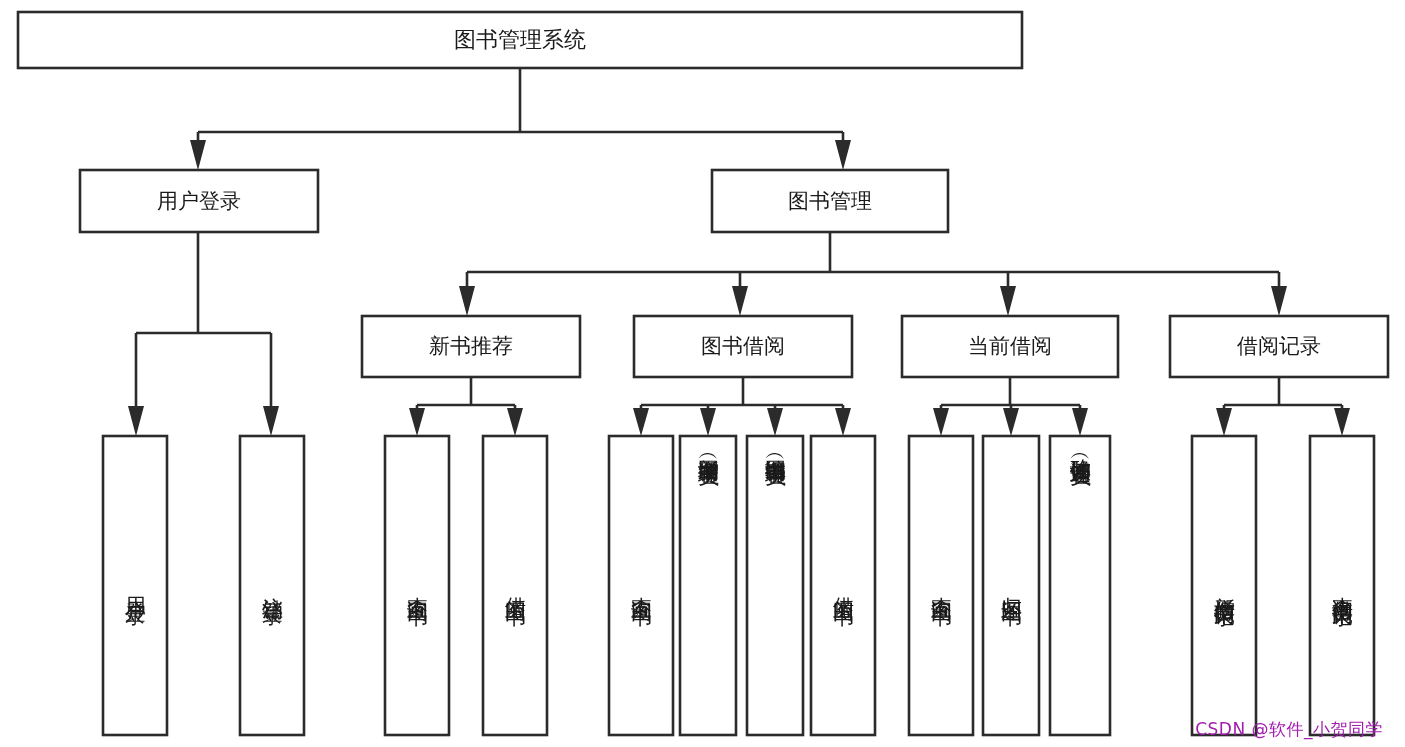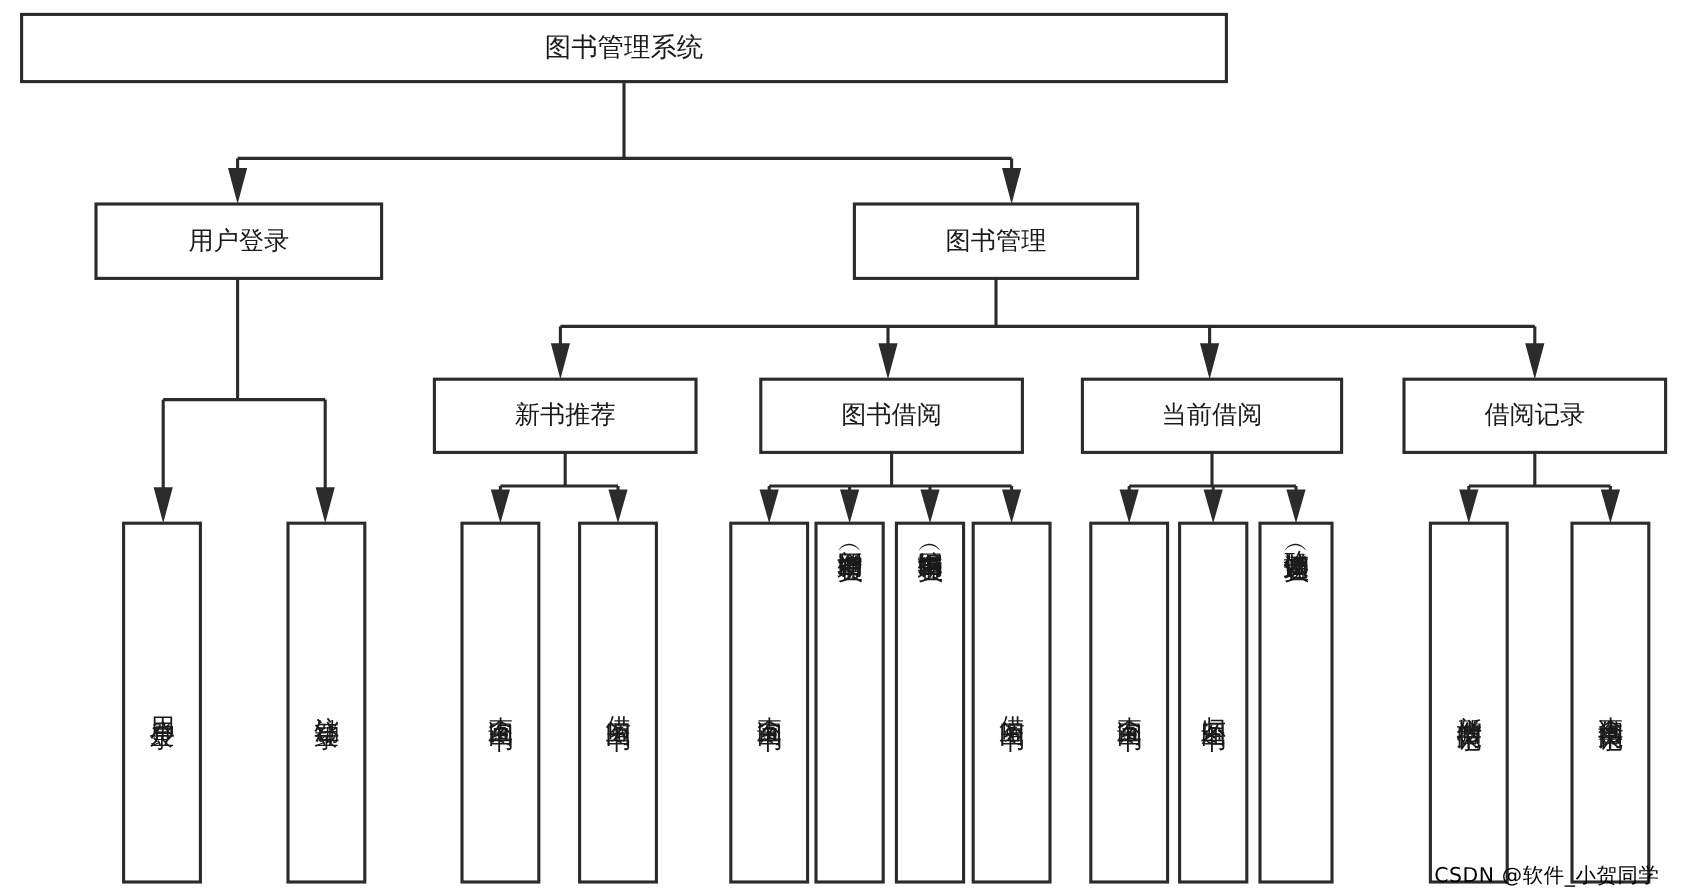--- a/index.html
+++ b/index.html
@@ -72,21 +72,21 @@
     letter-spacing: 3px;
     white-space: nowrap;
     text-align: center;
   }
   .watermark {
     position: absolute;
     right: 8px;
     bottom: 6px;
     font-family: "DejaVu Sans", "Liberation Sans", sans-serif;
     font-size: 17px;
-    color: #000000;
+    color: #a21caf;
     white-space: nowrap;
     letter-spacing: 0.5px;
   }
 </style>
 </head>
 <body>
 
 <div id="diagram-root">
 
   <svg class="flow" viewBox="0 0 1405 747" xmlns="http://www.w3.org/2000/svg">

